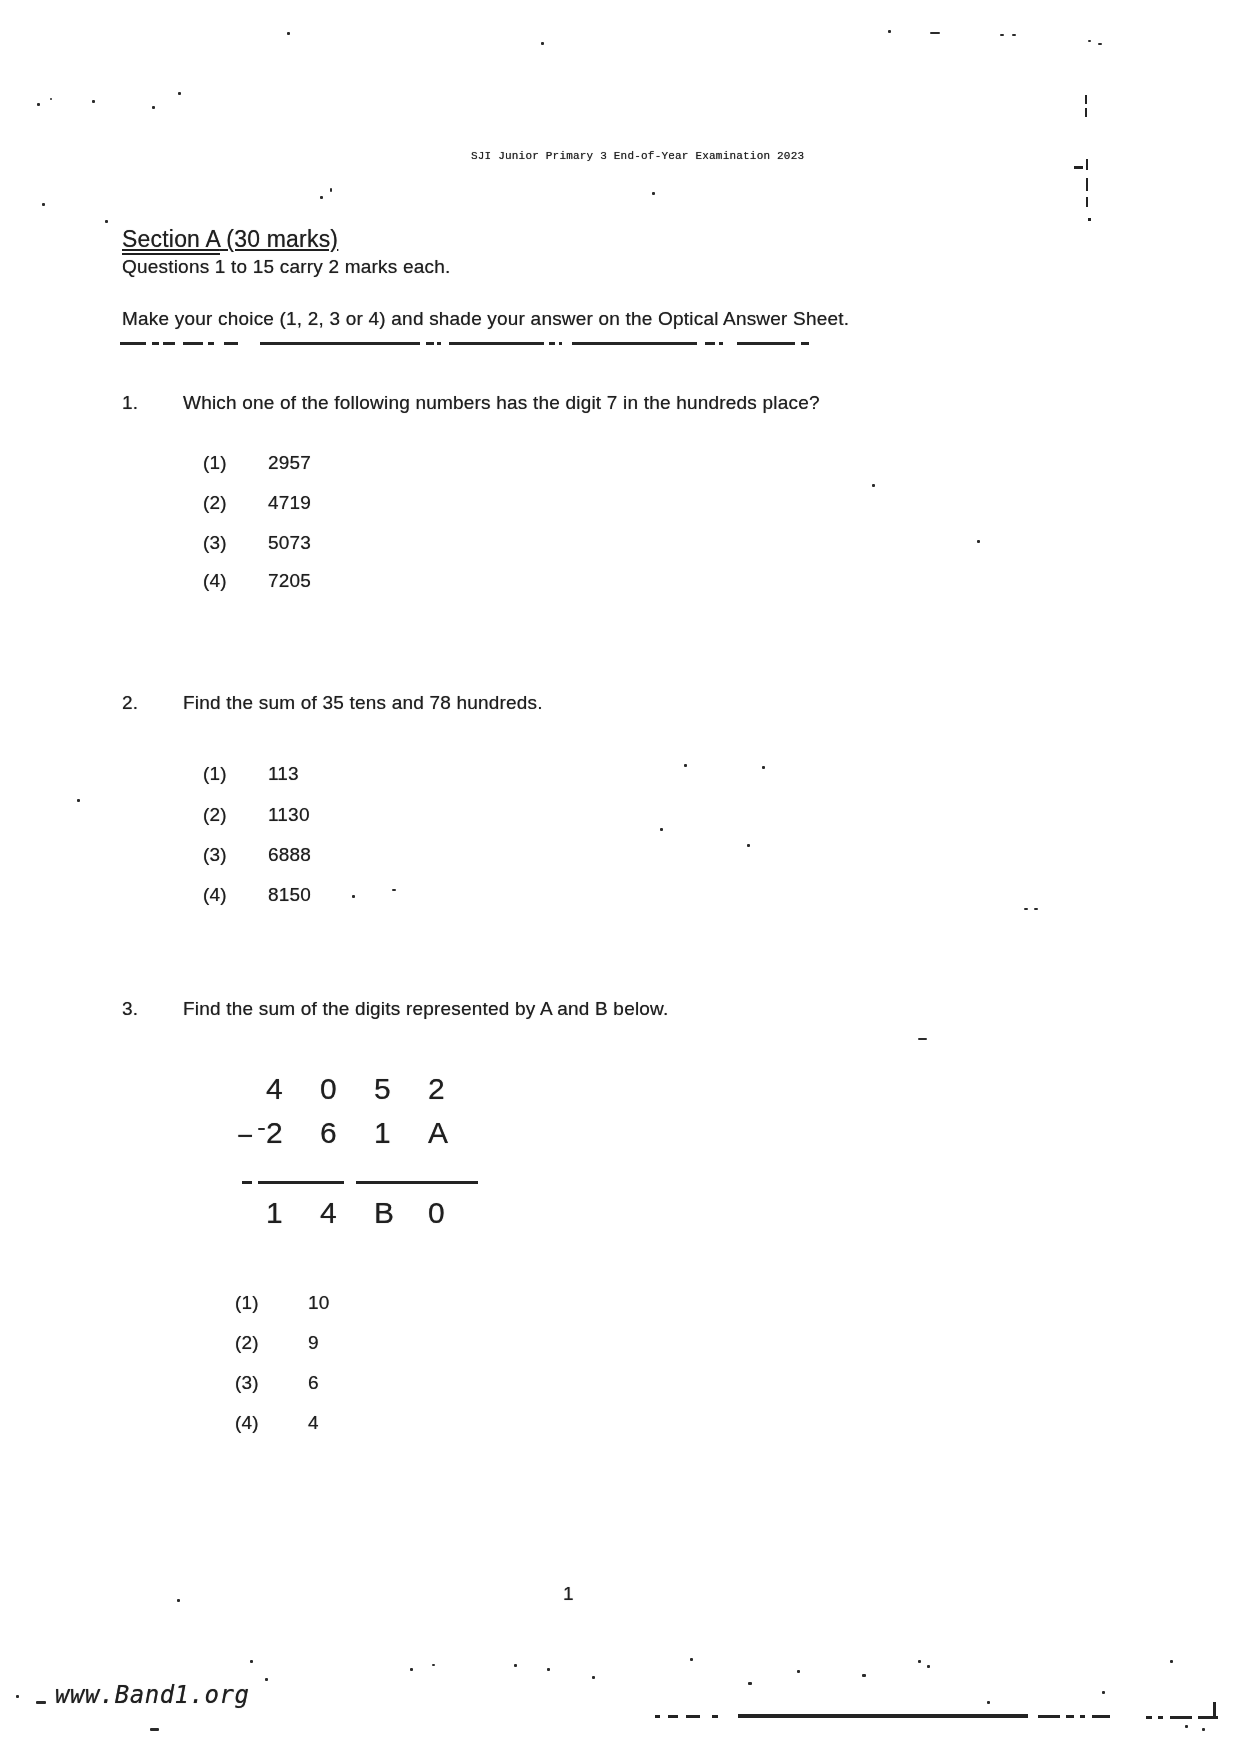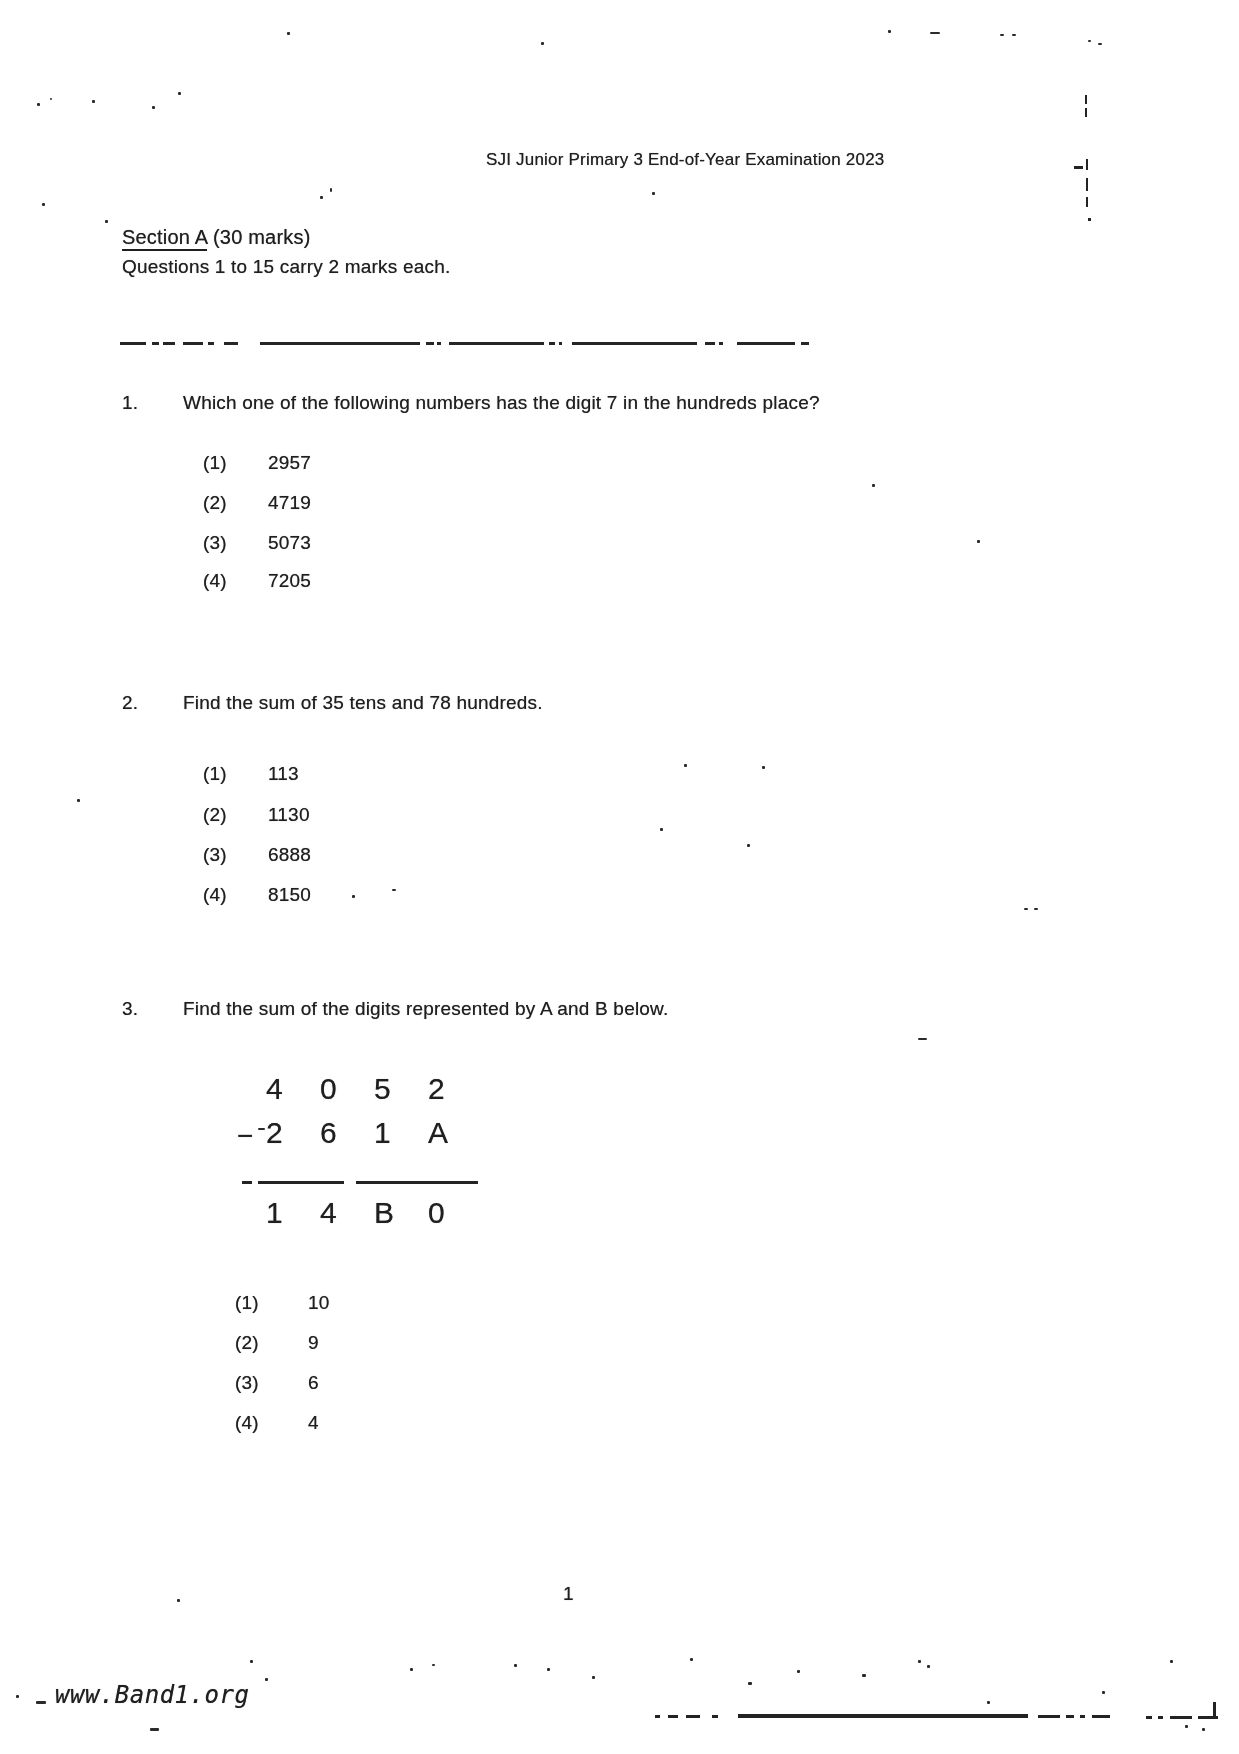--- a/index.html
+++ b/index.html
@@ -13,22 +13,22 @@
     color:#1c1c1c;
   }
   .page *{box-sizing:border-box;}
   .abs{position:absolute;}
   .scan-text{
     color:#1f1f1f;
     text-shadow:0 0 0.7px rgba(40,40,40,0.75);
     letter-spacing:0.2px;
     white-space:nowrap;
   }
-  .header-title{top:150px;left:486px;font-size:17px;}
-  .section-heading{top:226px;left:122px;font-size:20px;}
+  .header-title{top:150px;left:471px;font-size:11px;font-family:Liberation Mono, monospace;}
+  .section-heading{top:226px;left:122px;font-size:23px;text-decoration:underline;}
   .section-heading .u{border-bottom:2px solid #1f1f1f;padding-bottom:1px;}
   .instr{left:122px;font-size:19px;}
   .qrow{left:122px;font-size:19px;display:flex;}
   .qrow .qnum{width:61px;flex:0 0 61px;}
   .opt{display:flex;font-size:19px;}
   .opt-std{left:203px;}
   .opt-std .olabel{width:65px;flex:0 0 65px;}
   .opt-q3{left:235px;}
   .opt-q3 .olabel{width:73px;flex:0 0 73px;}
   .work-row{font-size:30px;display:flex;}
@@ -55,20 +55,21 @@
     <span class="seg" style="left:1086px;top:159px;width:2px;height:11px;"></span>
     <span class="seg" style="left:1086px;top:178px;width:2px;height:13px;"></span>
     <span class="seg" style="left:1086px;top:197px;width:2px;height:10px;"></span>
     <span class="seg" style="left:1088px;top:218px;width:3px;height:3px;"></span>
   </div>
 
   <div class="abs scan-text section-heading">
     <span class="u">Section A</span><span> (30 marks)</span>
   </div>
   <div class="abs scan-text instr" style="top:256px;">Questions 1 to 15 carry 2 marks each.</div>
+  <div class="abs scan-text instr" style="top:308px;">Make your choice (1, 2, 3 or 4) and shade your answer on the Optical Answer Sheet.</div>
 
   <div class="abs separator">
     <i style="width:26px;margin-right:6px;"></i><i style="width:7px;margin-right:4px;"></i><i style="width:12px;margin-right:8px;"></i><i style="width:20px;margin-right:5px;"></i><i style="width:6px;margin-right:10px;"></i><i style="width:14px;margin-right:22px;"></i><i style="width:160px;margin-right:6px;"></i><i style="width:8px;margin-right:3px;"></i><i style="width:4px;margin-right:8px;"></i><i style="width:95px;margin-right:5px;"></i><i style="width:6px;margin-right:4px;"></i><i style="width:3px;margin-right:10px;"></i><i style="width:125px;margin-right:8px;"></i><i style="width:10px;margin-right:4px;"></i><i style="width:4px;margin-right:14px;"></i><i style="width:58px;margin-right:6px;"></i><i style="width:8px;"></i>
   </div>
 
   <div class="abs scan-text qrow" style="top:392px;">
     <span class="qnum">1.</span>
     <span>Which one of the following numbers has the digit 7 in the hundreds place?</span>
   </div>
   <div class="abs scan-text opt opt-std" style="top:452px;">

